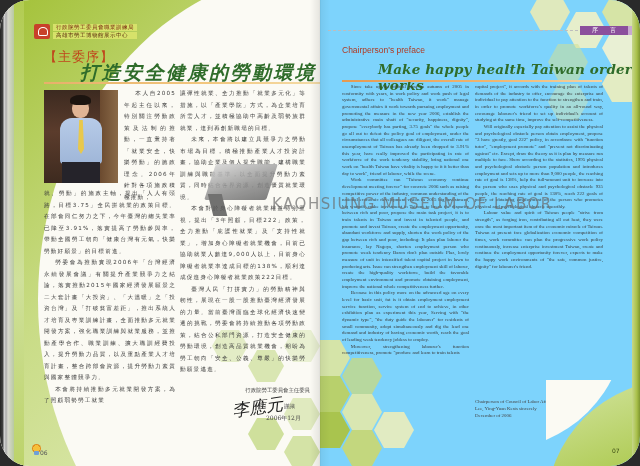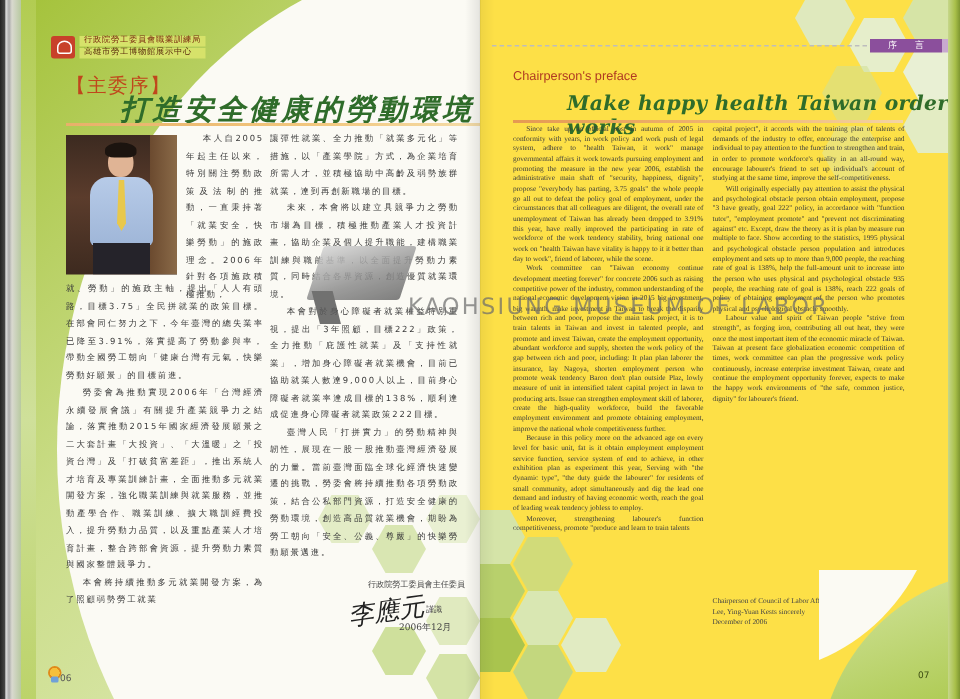--- a/index.html
+++ b/index.html
@@ -1,19 +1,19 @@
 <!DOCTYPE html>
 <html><head>
 <meta charset="utf-8">
 <style>
   * { box-sizing: border-box; margin: 0; padding: 0; }
   html, body { width: 640px; height: 466px; overflow: hidden; background: #2a2a2a; }
   body { position: relative; font-family: "DejaVu Serif", serif; }
 
-  .spread { position: absolute; left: 0; top: 0; width: 640px; height: 466px; background: #f7f6ee; overflow: hidden; }
+  .spread { position: absolute; left: 0; top: 0; width: 640px; height: 466px; background: #f7f6ee; overflow: hidden; border-radius: 30px; }
 
   
   .left-page { position: absolute; left: 0; top: 0; width: 320px; height: 466px; background: #fbfaf4; overflow: hidden; }
   .left-edge { position: absolute; left: 0; top: 0; width: 14px; height: 466px;
     background: linear-gradient(90deg, #222 0, #444 3px, #ddd 4px, #aaa 6px, #d9d9cf 8px, #b8c9a0 14px); }
   .left-green-arc { position: absolute; left: 14px; top: -60px; width: 360px; height: 560px;
     border-radius: 0 0 0 0; overflow: hidden; }
   .left-green-arc::before { content: ""; position: absolute; left: -250px; top: -40px; width: 520px; height: 640px;
     border-radius: 50%; background: linear-gradient(135deg, #b6cf4a 0%, #a4c23a 30%, #c9dc86 60%, #e7efc8 100%); }
   .left-green-arc::after { content: ""; position: absolute; left: 24px; top: 30px; width: 560px; height: 660px;
@@ -55,21 +55,21 @@
   .sig-date { position: absolute; left: 266px; top: 414px; font-family: "DejaVu Serif", serif; font-size: 6px; color: #444; }
 
   .page-num-left { position: absolute; left: 40px; top: 449px; font-family: "DejaVu Sans", sans-serif; font-size: 6px; color: #555; }
   .mascot { position: absolute; left: 32px; top: 444px; width: 9px; height: 11px; }
   .mascot::before { content: ""; position: absolute; left: 0; top: 0; width: 9px; height: 9px; border-radius: 50%; background: radial-gradient(circle,#f6c03a 50%,#e08a1a 52%); }
   .mascot::after { content: ""; position: absolute; left: 2px; top: 7px; width: 5px; height: 4px; background: #6fa0d8; border-radius: 1px; }
 
   .hex-left { position: absolute; width: 36px; height: 32px; clip-path: polygon(25% 0,75% 0,100% 50%,75% 100%,25% 100%,0 50%); }
 
   
-  .right-page { position: absolute; left: 320px; top: 0; width: 320px; height: 466px; background: #fde047; overflow: hidden; }
+  .right-page { position: absolute; left: 320px; top: 0; width: 320px; height: 466px; background: #7dd3fc; overflow: hidden; }
   .gutter { position: absolute; left: 310px; top: 0; width: 20px; height: 466px; background: linear-gradient(90deg, rgba(0,0,0,0) 0, rgba(0,0,0,0.08) 45%, rgba(0,0,0,0.12) 50%, rgba(0,0,0,0.05) 55%, rgba(0,0,0,0) 100%); z-index: 3; pointer-events: none; }
   .right-edge { position: absolute; right: 0; top: 0; width: 8px; height: 466px; background: linear-gradient(90deg,#c6d78a,#a9c04a 60%,#7e9630); }
 
   .hex { position: absolute; width: 40px; height: 36px; clip-path: polygon(25% 0,75% 0,100% 50%,75% 100%,25% 100%,0 50%); }
 
   .dash-rule { position: absolute; left: 8px; top: 30px; width: 250px; height: 0; border-top: 1px dashed #bdbdbd; }
   .preface-tab { position: absolute; left: 260px; top: 26px; width: 48px; height: 9px; background: #8b4f9c; display: flex; align-items: center; justify-content: space-around; padding: 0 6px; }
   .preface-tab span { font-family: "DejaVu Sans", sans-serif; font-size: 6px; color: #fff; }
   .preface-tab-end { position: absolute; left: 308px; top: 26px; width: 12px; height: 9px; background: #c8a9d0; }
 

